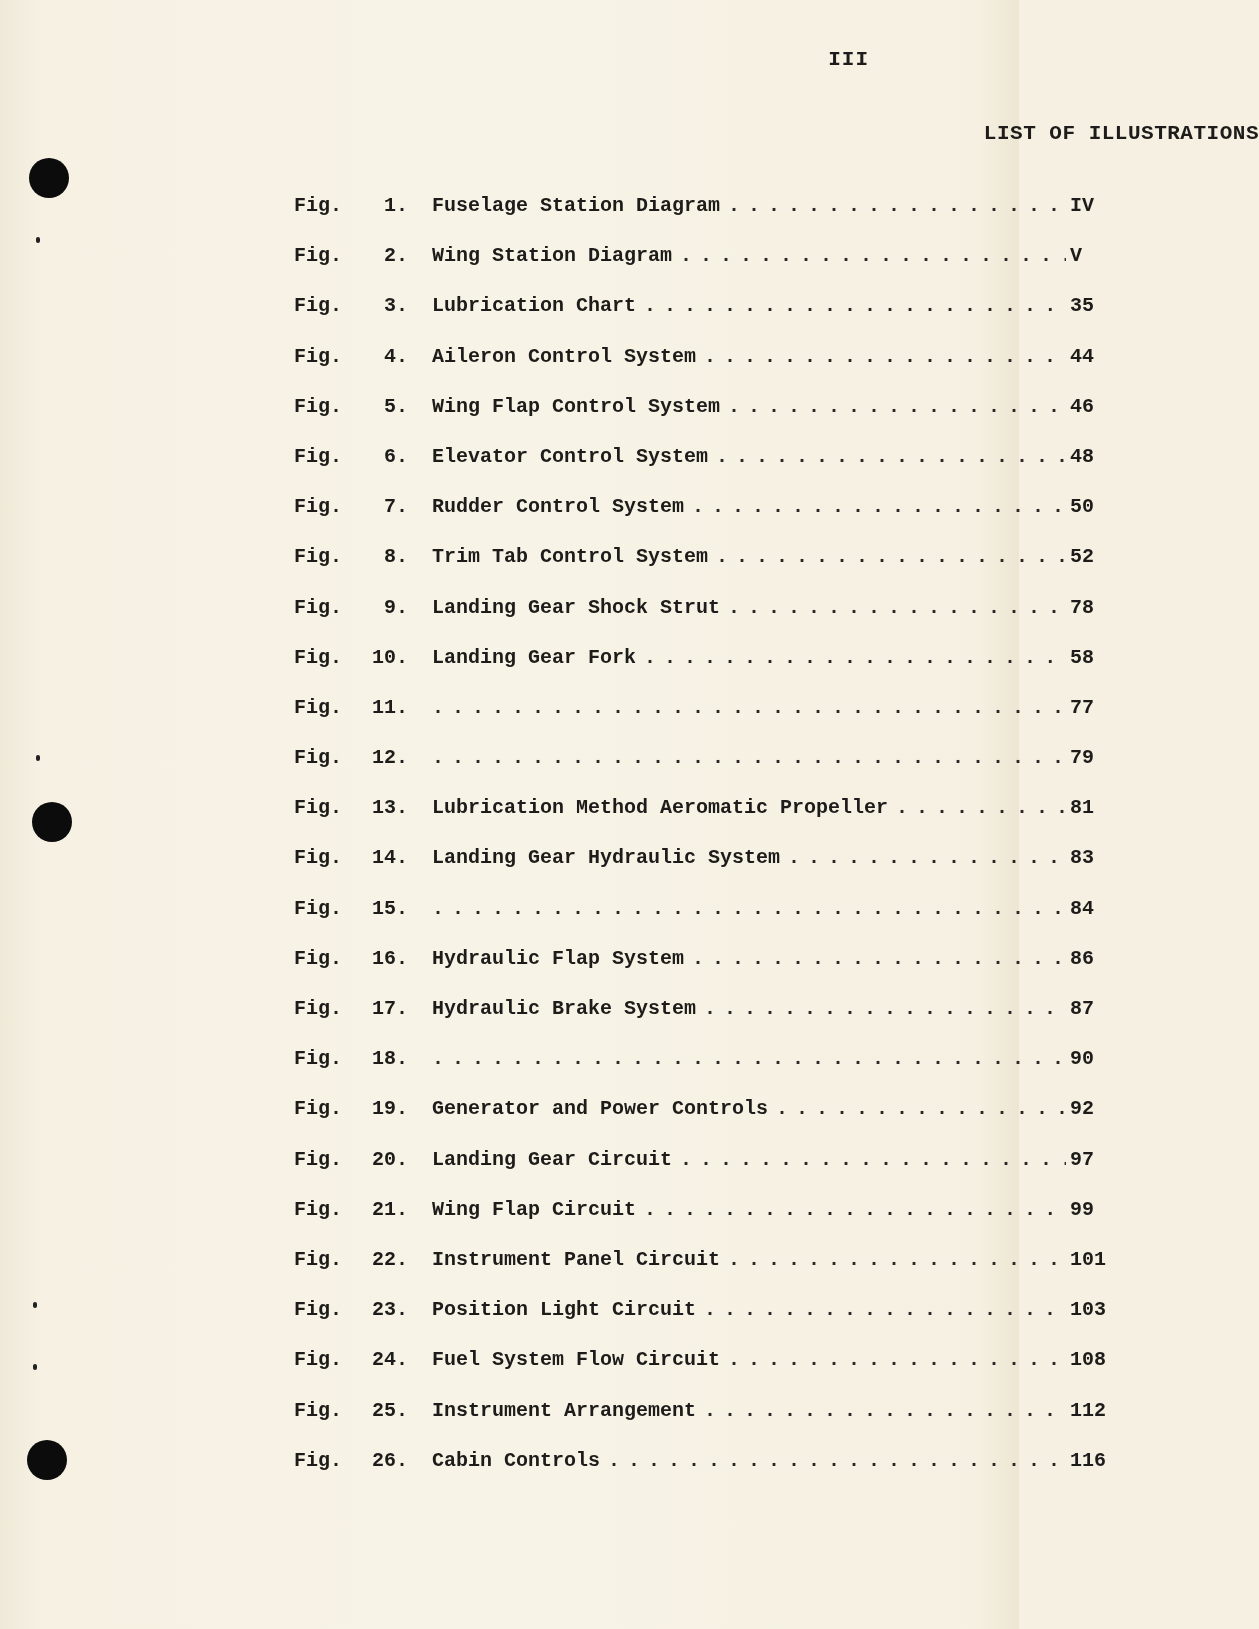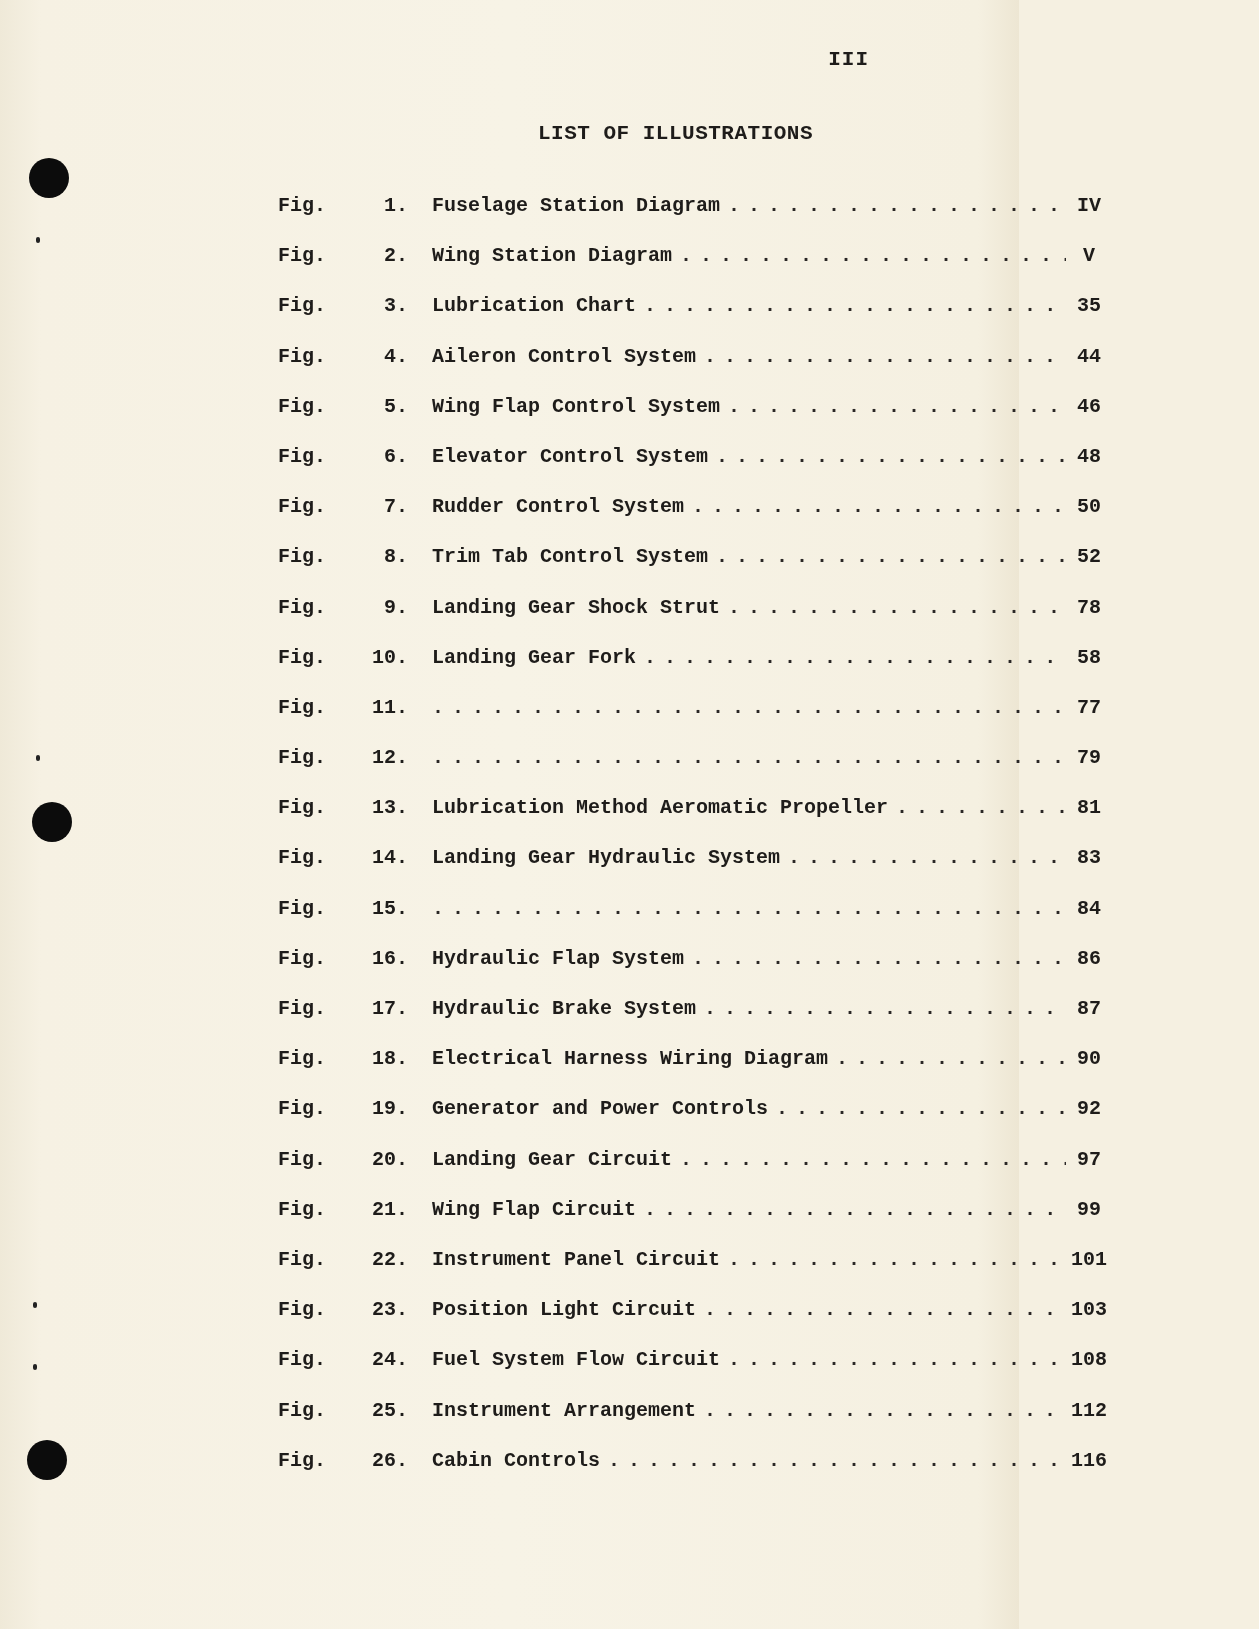--- a/index.html
+++ b/index.html
@@ -16,40 +16,40 @@
   .hole {
     position: absolute; width: 40px; height: 40px; border-radius: 50%;
     background: #0c0c0c;
   }
   .page-number {
     position: absolute; right: 150px; top: 48px;
     font-size: 21px; font-weight: bold; letter-spacing: 1px;
   }
   .title {
     position: absolute; left: 0; width: 1259px; top: 122px;
-    text-align: center; font-size: 21px; font-weight: bold; letter-spacing: 0.5px;
+    text-align: right; font-size: 21px; font-weight: bold; letter-spacing: 0.5px;
     padding-left: 92px; box-sizing: border-box;
   }
   .list { position: absolute; left: 278px; top: 194px; width: 830px; }
   .row {
     position: relative; height: 50.2px; font-size: 20px; font-weight: bold;
     display: flex; align-items: flex-start; white-space: nowrap;
   }
-  .fig { width: 80px; }
+  .fig { width: 80px; text-align: center; }
   .num { width: 50px; text-align: right; margin-right: 24px; }
   .label { padding-right: 8px; }
   .leader {
     flex: 1; overflow: hidden; position: relative; top: 0;
     letter-spacing: 3px; font-weight: bold; color: #2a2725;
   }
   .leader::before {
     content: ". . . . . . . . . . . . . . . . . . . . . . . . . . . . . . . . . . . . . . . . . . . . . . . . . . . . . . . . . . . . . . . . . . . . . . . . . . . . . . . .";
     letter-spacing: -2px;
   }
-  .page { min-width: 38px; text-align: center; padding-left: 4px; }
+  .page { min-width: 38px; text-align: left; padding-left: 4px; }
   .speck { position: absolute; width: 4px; height: 6px; background: #222; border-radius: 2px; }
 </style>
 </head>
 <body>
 
 <div class="paper">
   <div class="hole" style="left:29px;top:158px;"></div>
   <div class="hole" style="left:32px;top:802px;"></div>
   <div class="hole" style="left:27px;top:1440px;"></div>
   <div class="speck" style="left:36px;top:237px;"></div>
@@ -173,21 +173,20 @@
       <div class="row">
     <span class="fig">Fig.</span>
     <span class="num">17.</span>
     <span class="label">Hydraulic Brake System</span>
     <span class="leader"></span>
     <span class="page">87</span>
   </div>
       <div class="row">
     <span class="fig">Fig.</span>
     <span class="num">18.</span>
-    <span class="label">Electrical Harness Wiring Diagram</span>
     <span class="leader"></span>
     <span class="page">90</span>
   </div>
       <div class="row">
     <span class="fig">Fig.</span>
     <span class="num">19.</span>
     <span class="label">Generator and Power Controls</span>
     <span class="leader"></span>
     <span class="page">92</span>
   </div>

